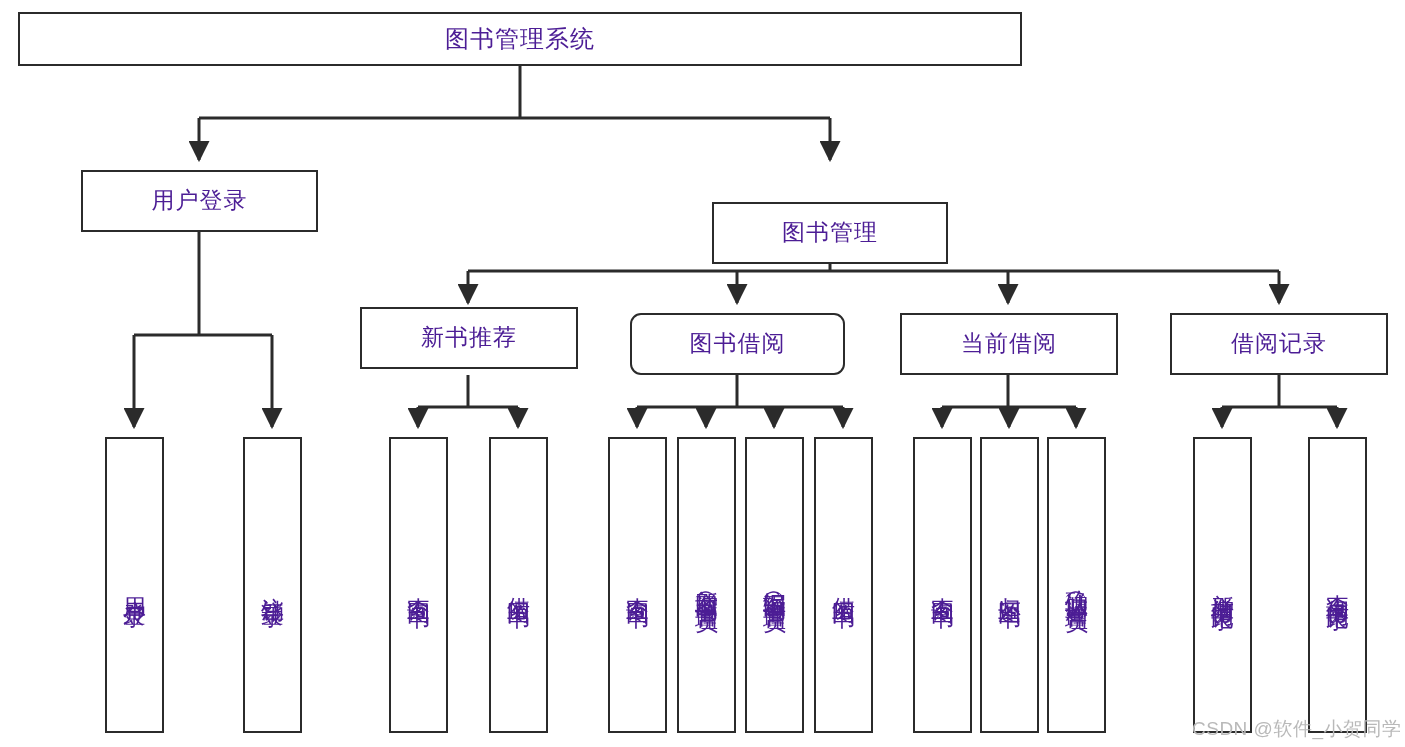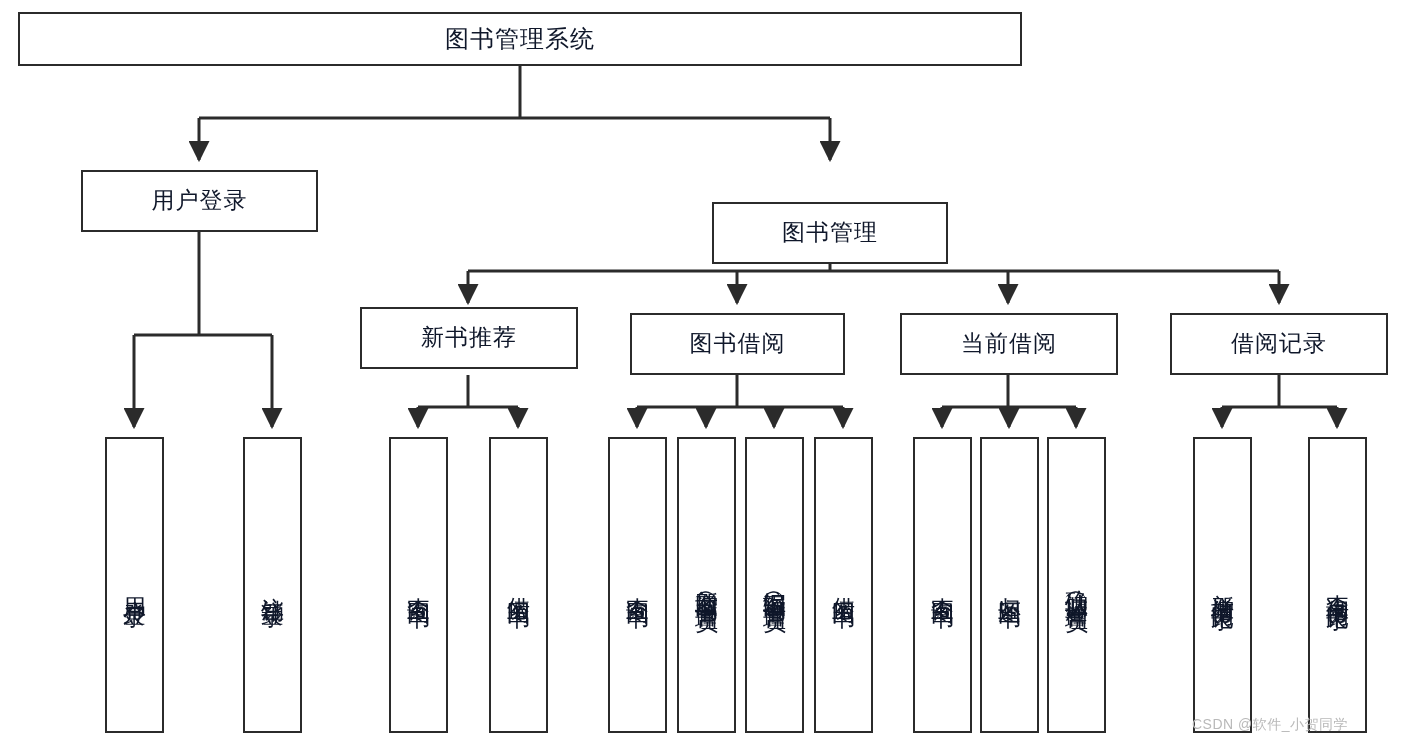--- a/index.html
+++ b/index.html
@@ -26,21 +26,21 @@
     pointer-events: none;
   }
   .node {
     position: absolute;
     box-sizing: border-box;
     background: #ffffff;
     border: 2px solid #2b2b2b;
     display: flex;
     align-items: center;
     justify-content: center;
-    color: #0f172a;
+    color: #4c1d95;
   }
   .node.h {
     font-size: 23px;
     letter-spacing: 1px;
     line-height: 1.2;
   }
   .node.v {
     font-size: 23px;
     letter-spacing: 2px;
     padding: 6px 0;
@@ -51,21 +51,21 @@
     line-height: 1.25;
     letter-spacing: 3px;
     white-space: nowrap;
     text-align: center;
   }
   .node.root {
     font-size: 24px;
   }
   .watermark {
     position: absolute;
-    font-size: 14px;
+    font-size: 19px;
     color: #b9b9b9;
     white-space: nowrap;
     letter-spacing: 0.5px;
   }
 </style>
 </head>
 <body>
 
 <div id="canvas">
 
@@ -126,21 +126,21 @@
   <div class="node h" style="left:81px; top:170px; width:237px; height:62px;">
     <span>用户登录</span>
   </div>
   <div class="node h" style="left:712px; top:170px; width:236px; height:62px;margin-top:32px;">
     <span>图书管理</span>
   </div>
 
   <div class="node h" style="left:360px; top:307px; width:218px; height:62px;">
     <span>新书推荐</span>
   </div>
-  <div class="node h" style="left:630px; top:313px; width:215px; height:62px;">
+  <div class="node h" style="left:630px; top:313px; width:215px; height:62px;border-radius:11px;">
     <span>图书借阅</span>
   </div>
   <div class="node h" style="left:1170px; top:313px; width:218px; height:62px;">
     <span>借阅记录</span>
   </div>
   <div class="node h" style="left:900px; top:313px; width:218px; height:62px;">
     <span>当前借阅</span>
   </div>
 
   <div class="node v" style="left:105px; top:437px; width:59px; height:296px;">

